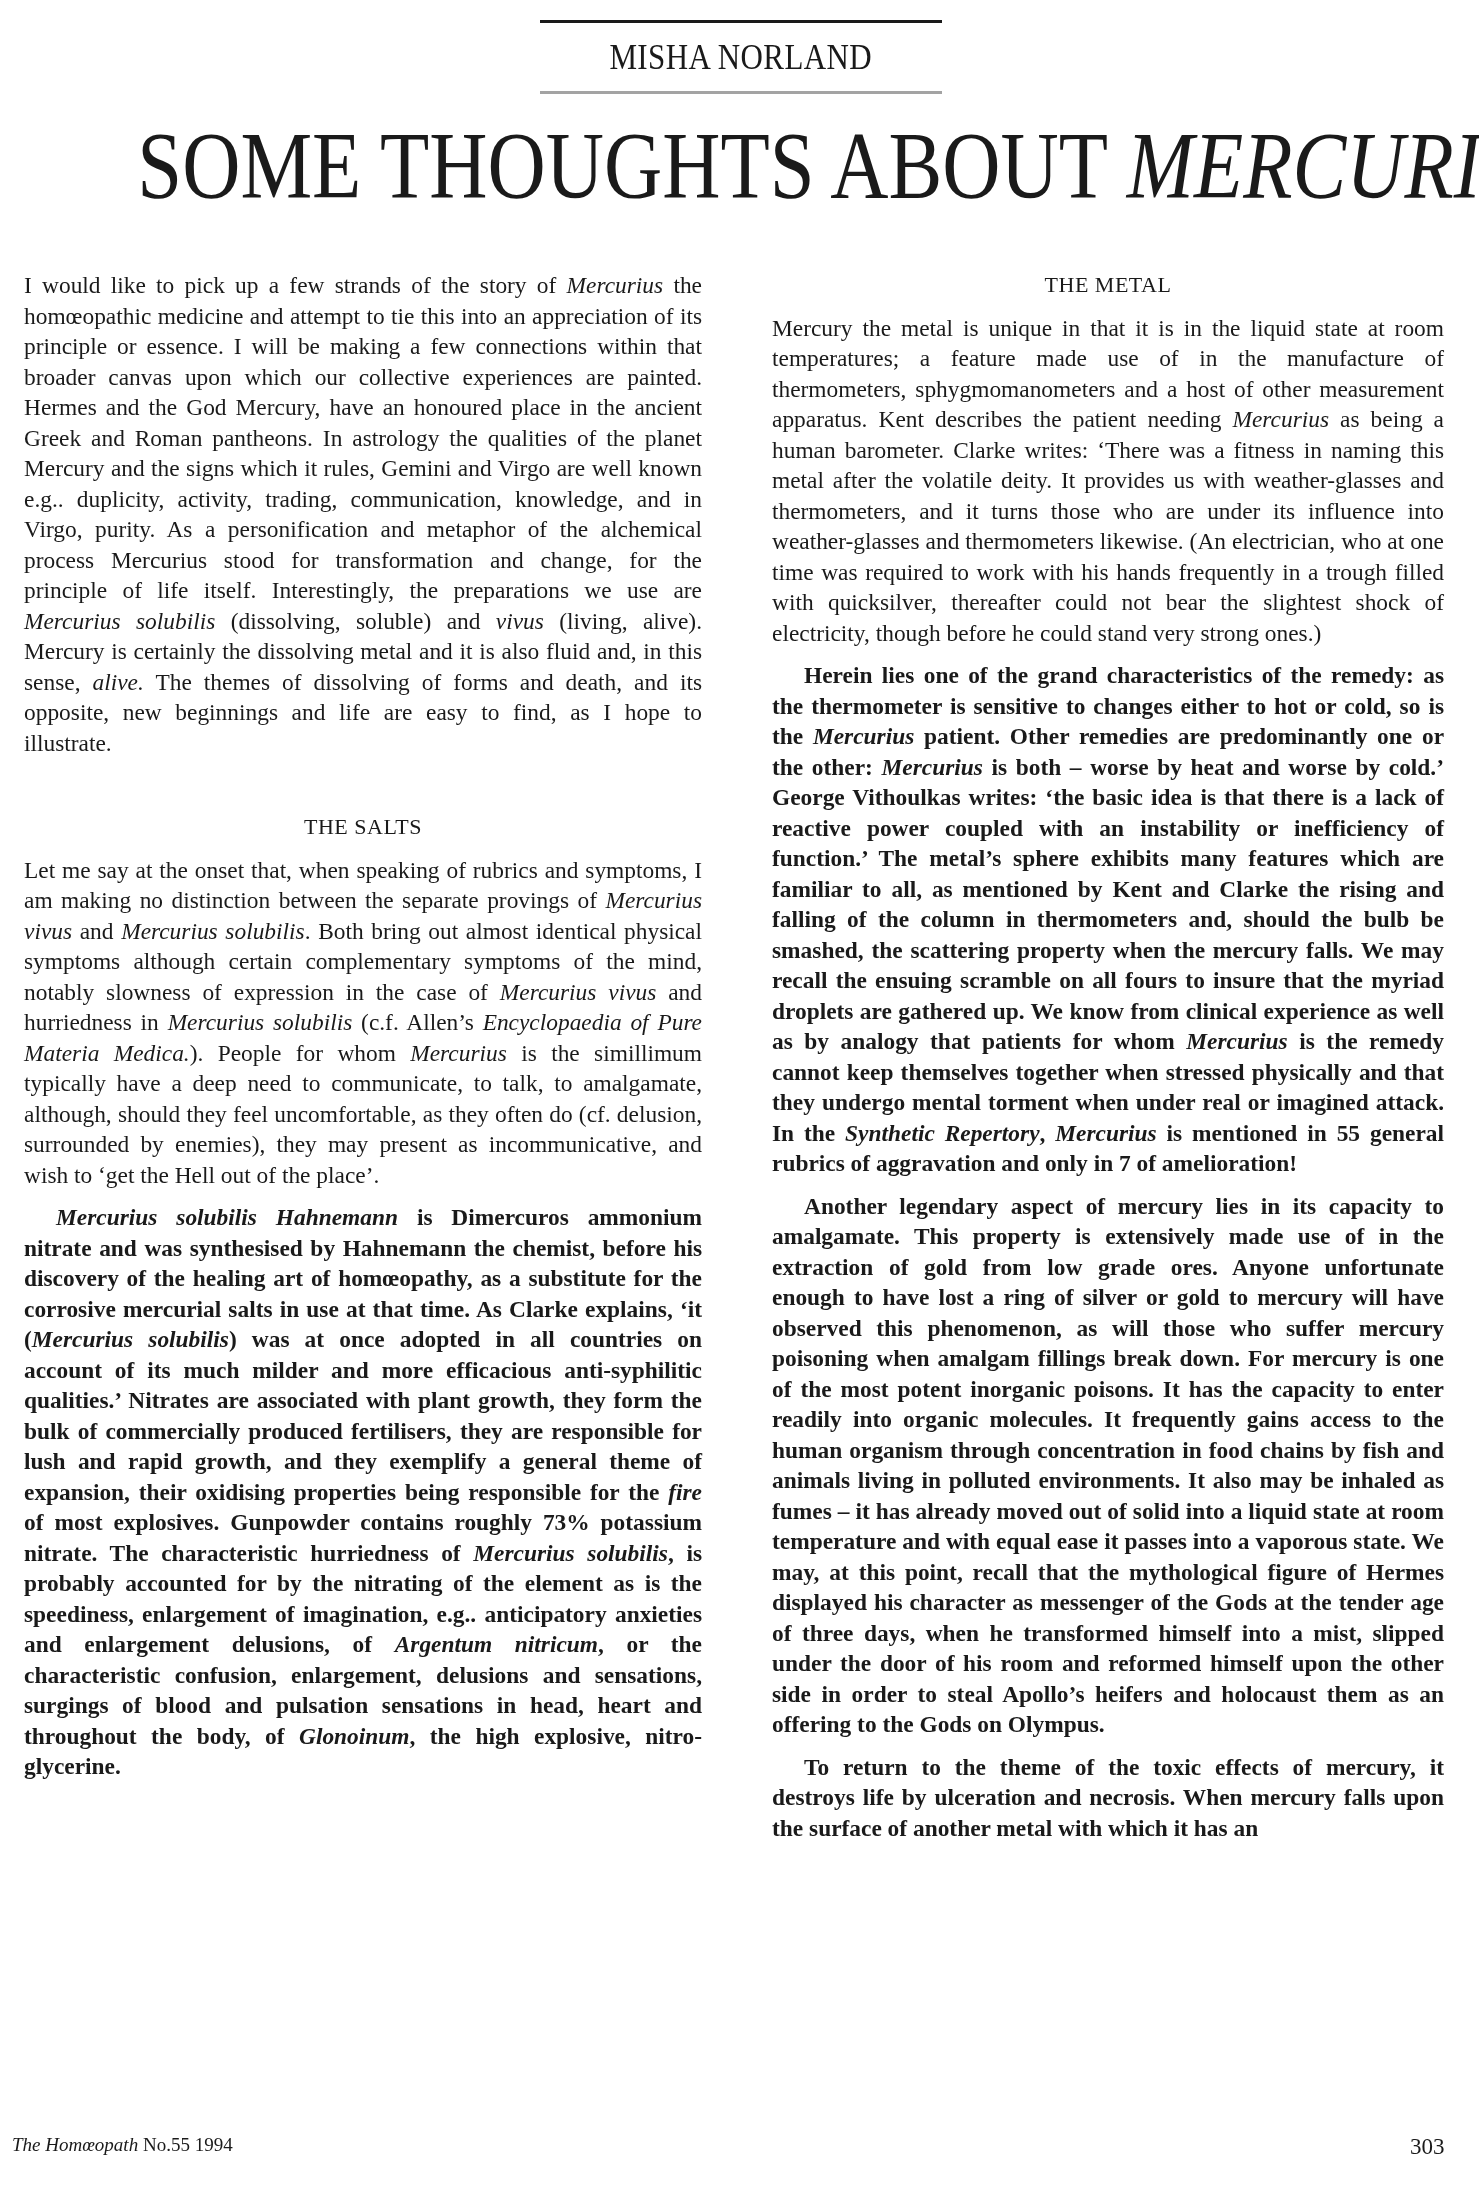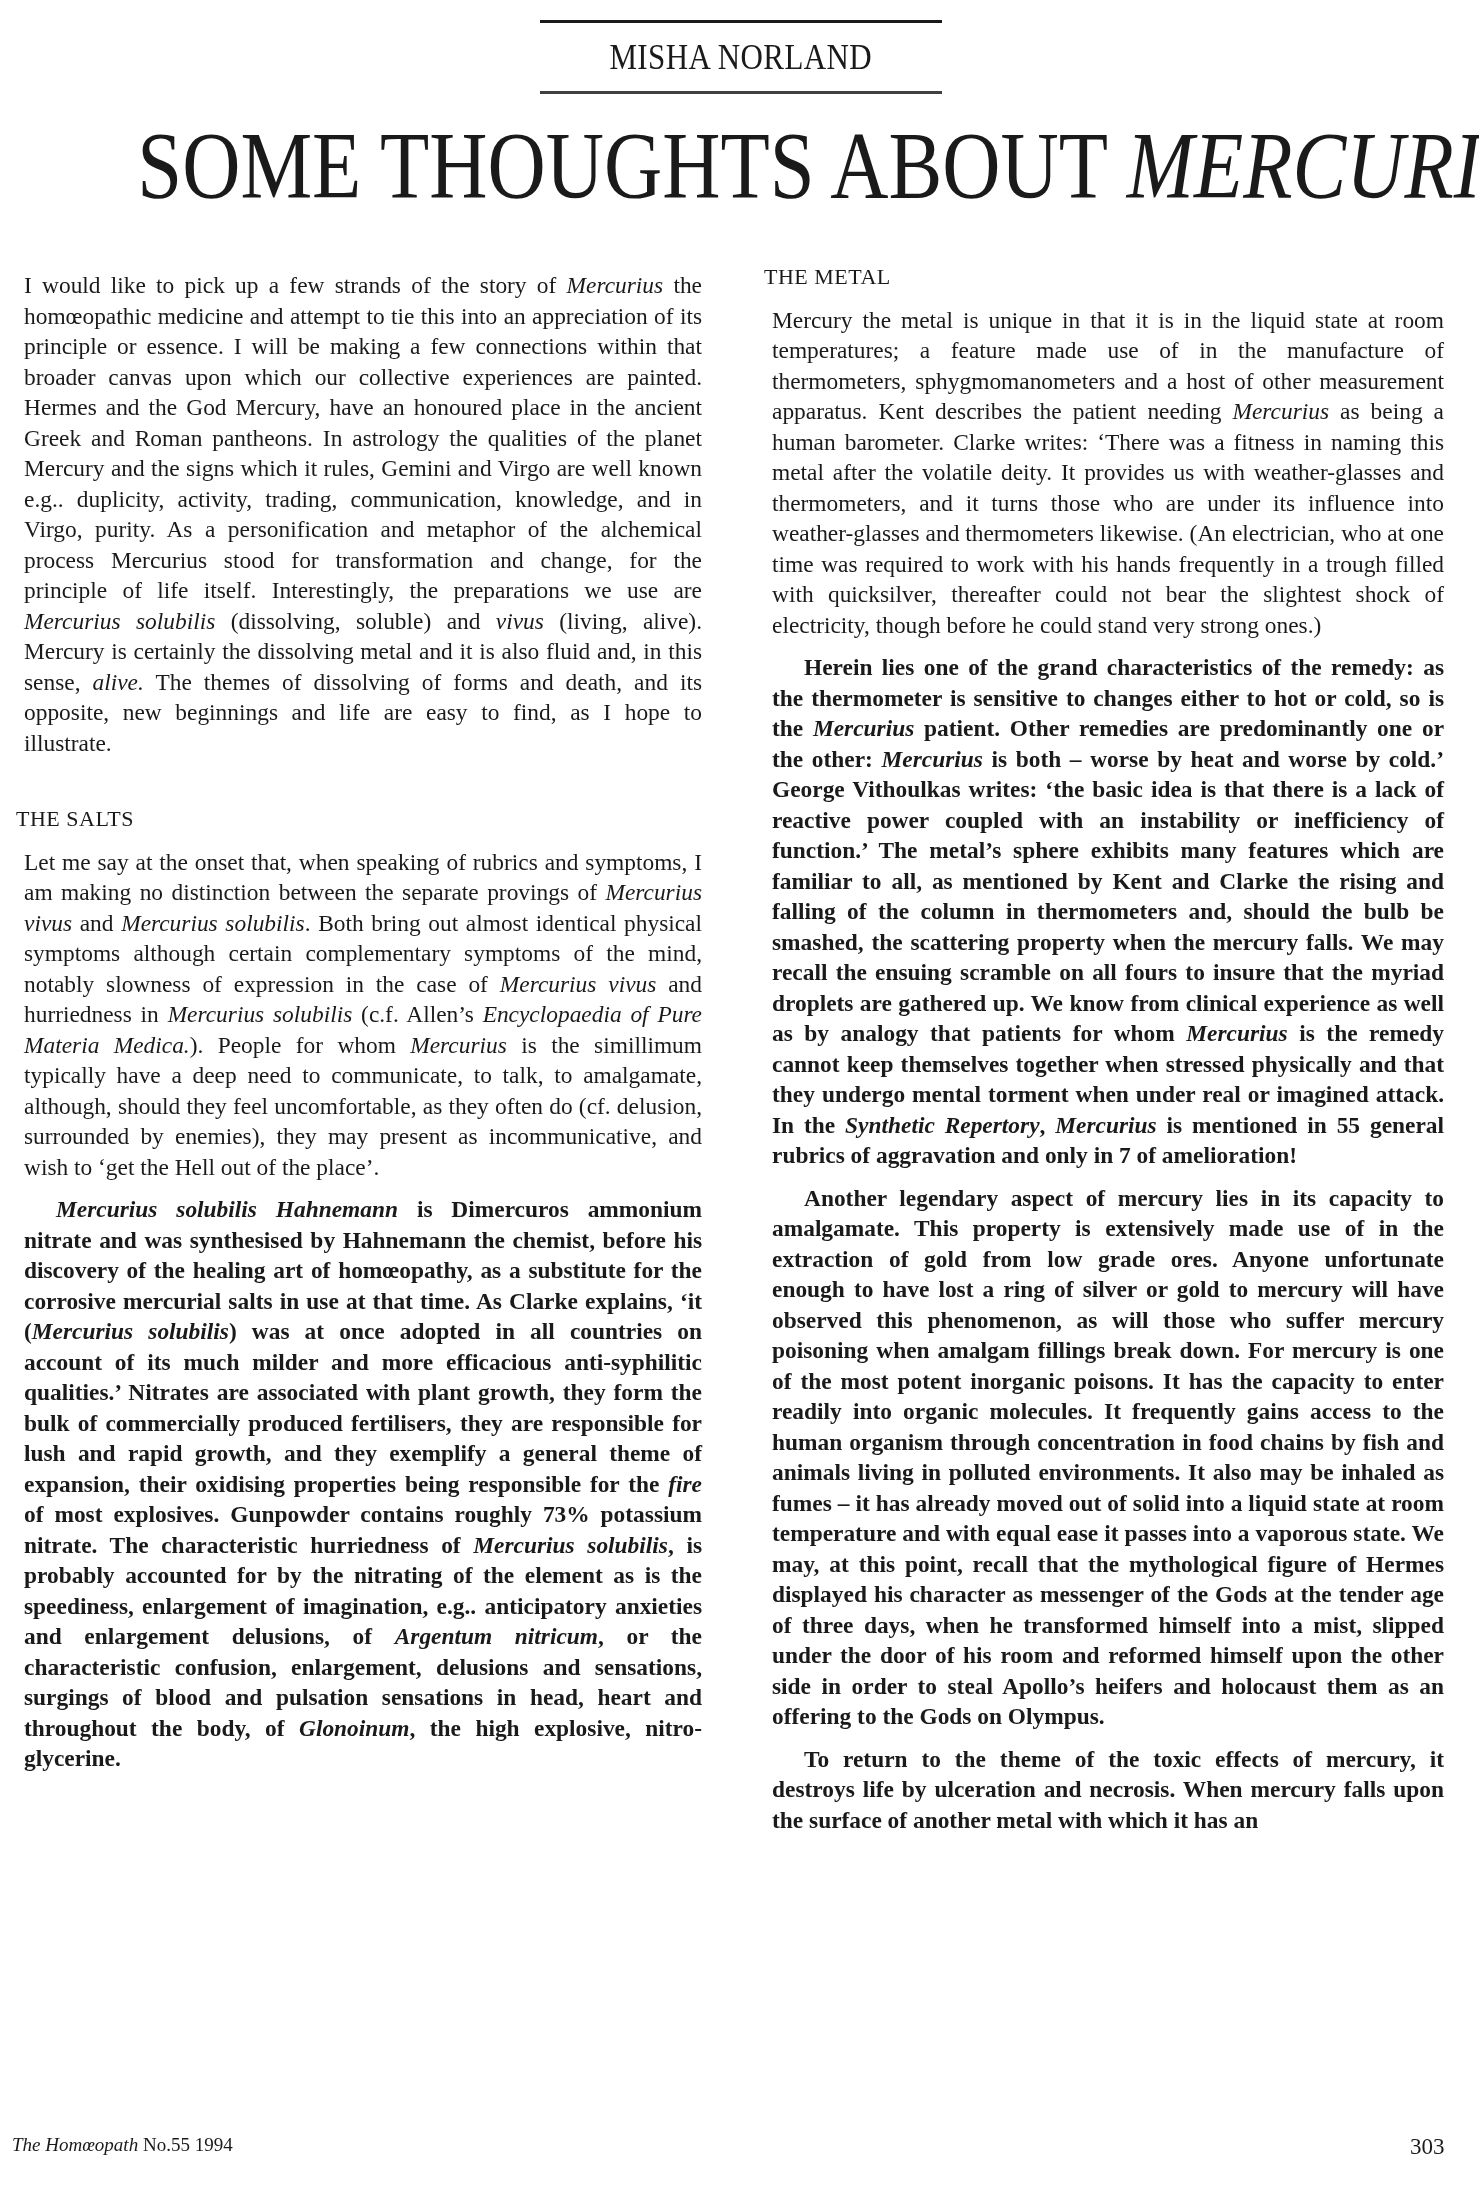--- a/index.html
+++ b/index.html
@@ -2,21 +2,21 @@
 <html><head>
 <meta charset="utf-8">
 <style>
   html, body { margin: 0; padding: 0; background: #ffffff; }
   body {
     width: 1479px; height: 2186px; position: relative; overflow: hidden;
     font-family: "Liberation Serif", "DejaVu Serif", serif; color: #1a1a1a;
   }
   .author-box {
     position: absolute; left: 540px; top: 20px; width: 402px; height: 68px;
-    border-top: 3px solid #1a1a1a; border-bottom: 3px solid #404040;
+    border-top: 3px solid #1a1a1a; border-bottom: 3px solid #a3a3a3;
     display: flex; align-items: center; justify-content: center;
   }
   .author {
     font-size: 36px; letter-spacing: 0.5px; transform: scaleX(0.86);
     white-space: nowrap; line-height: 1;
   }
   .title {
     position: absolute; left: 0; top: 118px; width: 1479px; text-align: center;
     font-size: 96px; line-height: 1; white-space: nowrap;
   }
@@ -25,21 +25,21 @@
   .col {
     position: absolute; top: 258px; font-size: 23.4px; line-height: 30.5px;
     text-align: justify; hyphens: none;
   }
   .col-left { left: 12px; width: 702px; }
   .col-right { left: 760px; width: 696px; }
   .col p { margin: 12px; }
   .col p.indent { text-indent: 32px; font-weight: bold; }
   .col p.noindent { text-indent: 0; }
   .col h2 {
-    margin: 4px; font-weight: normal; font-size: 22px; text-align: left;
+    margin: 12px; font-weight: normal; font-size: 22px; text-align: center;
     letter-spacing: 0.5px; line-height: 30.5px;
   }
   .spacer { height: 30px; }
   .col i { font-style: italic; }
   .footer-left {
     position: absolute; left: 12px; top: 2134px; font-size: 19px;
   }
   .footer-left i { font-style: italic; }
   .footer-right {
     position: absolute; left: 1410px; top: 2134px; font-size: 23px;

